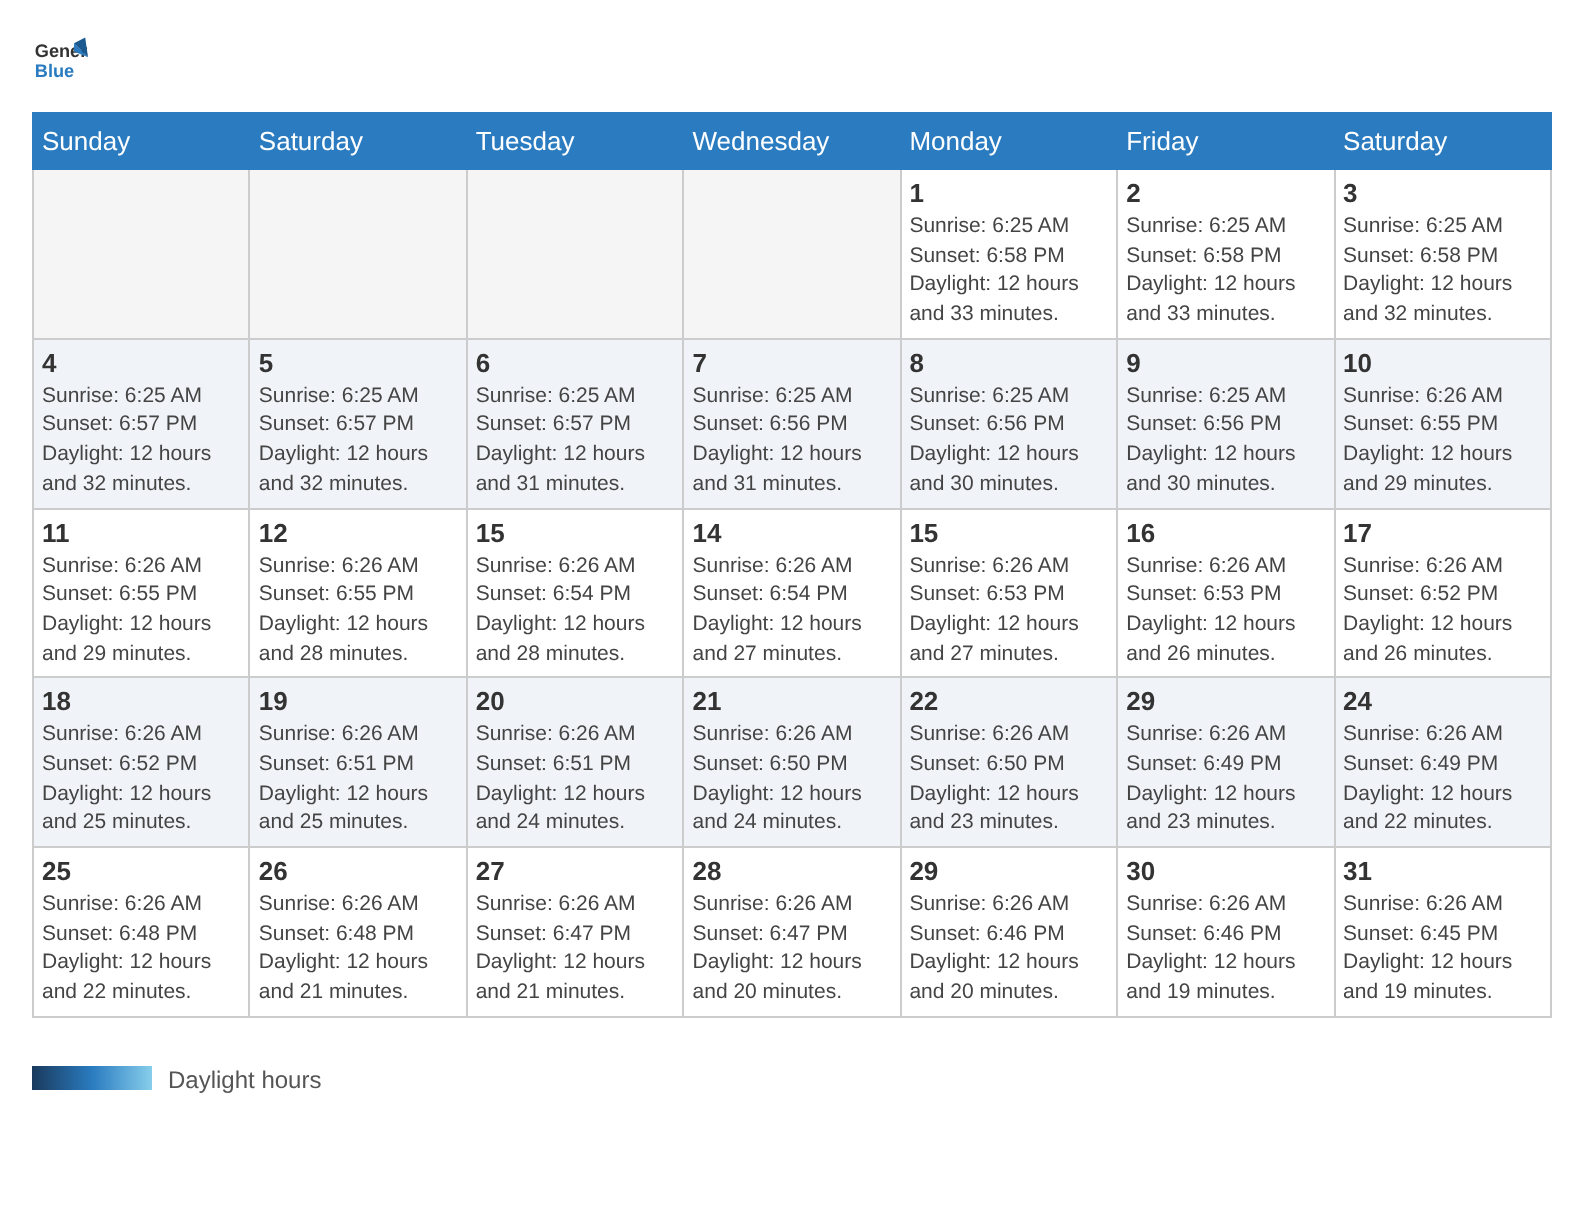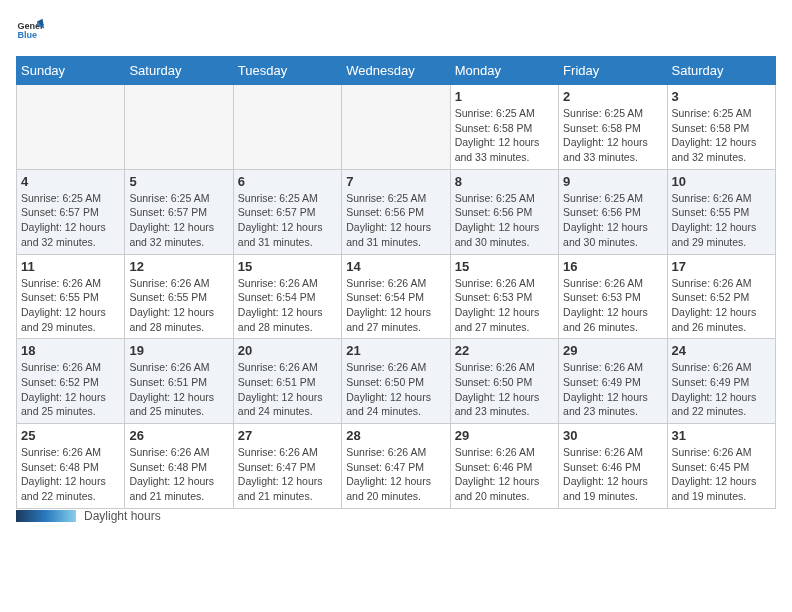--- a/index.html
+++ b/index.html
@@ -71,25 +71,24 @@
     }
     .day-info {
       color: #444;
       line-height: 1.4;
       font-size: 10.5px;
     }
     .row-alt td {
       background: #f0f4f8;
     }
     .footer {
-      margin-top: 0;
+      margin-top: 24px;
       font-size: 12px;
       color: #555;
       display: flex;
-      align-items: center;
       gap: 8px;
     }
     .footer-bar {
       display: inline-block;
       width: 60px;
       height: 12px;
       background: linear-gradient(to right, #1a3a5c, #2a7bc0, #87ceeb);
       vertical-align: middle;
     }
   </style>

